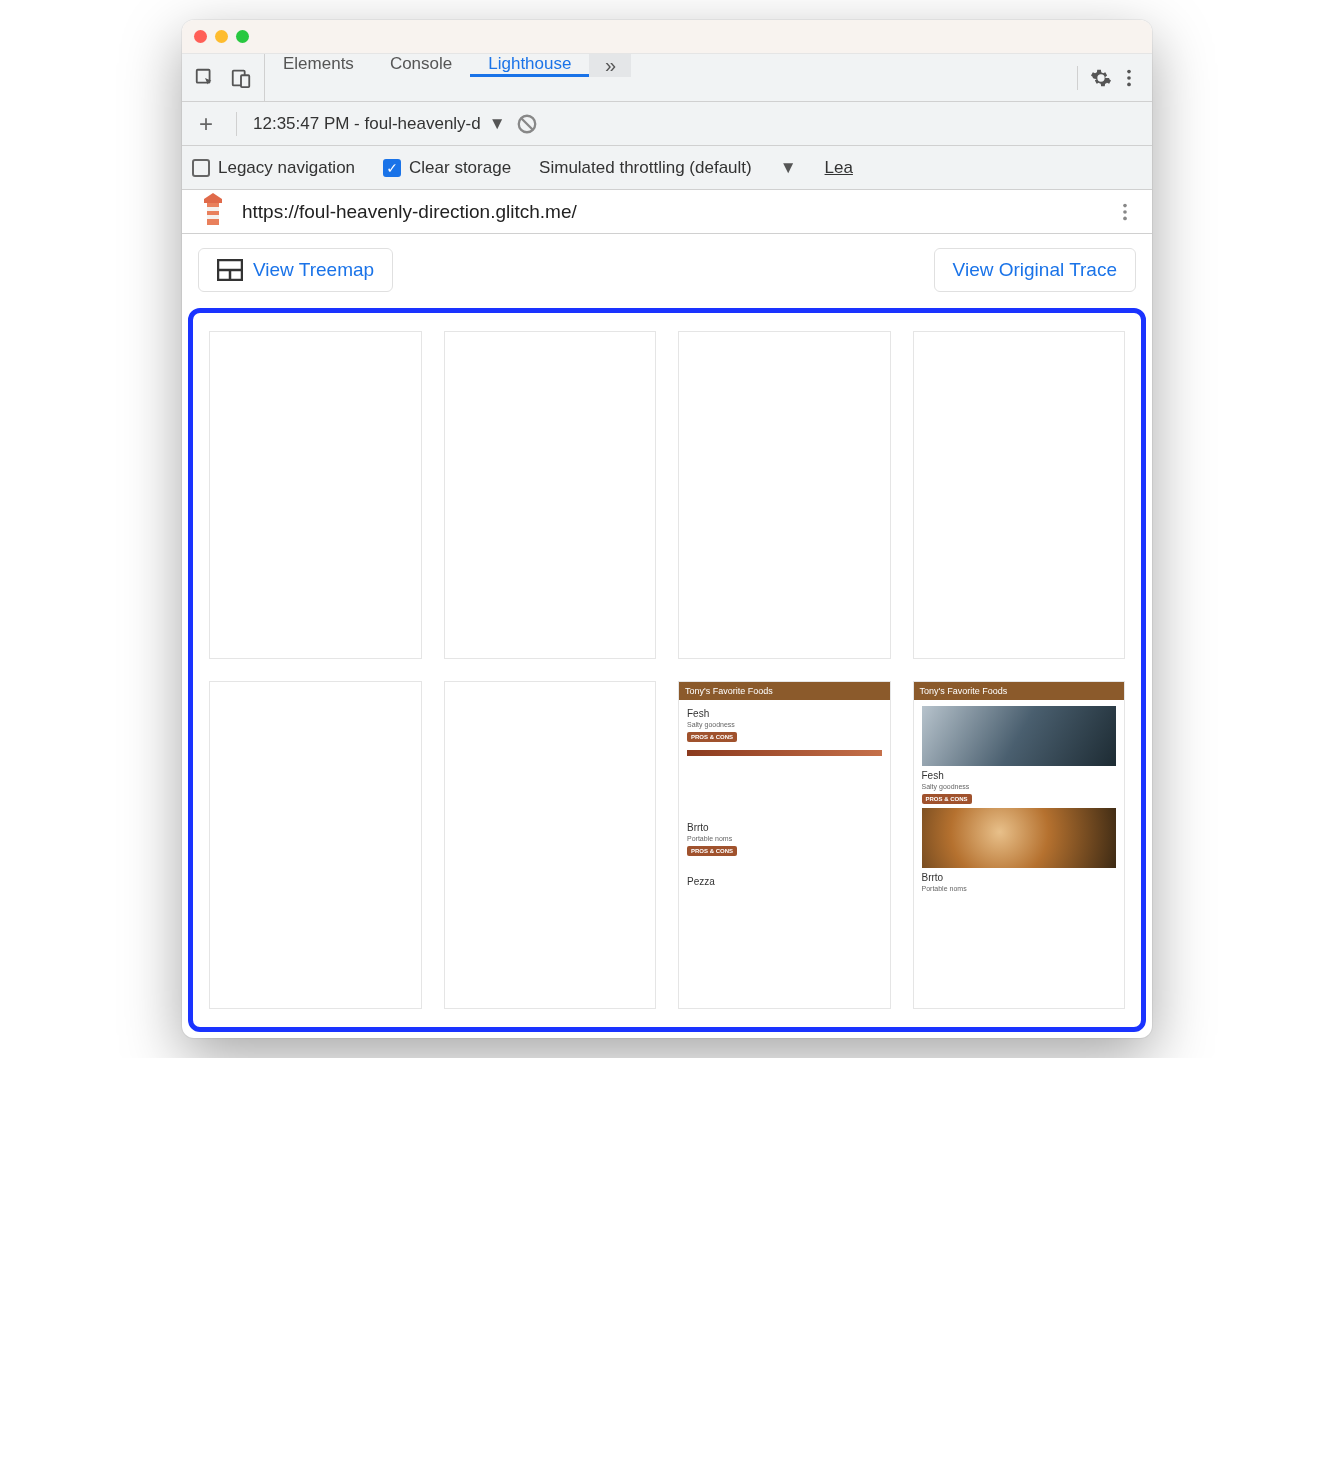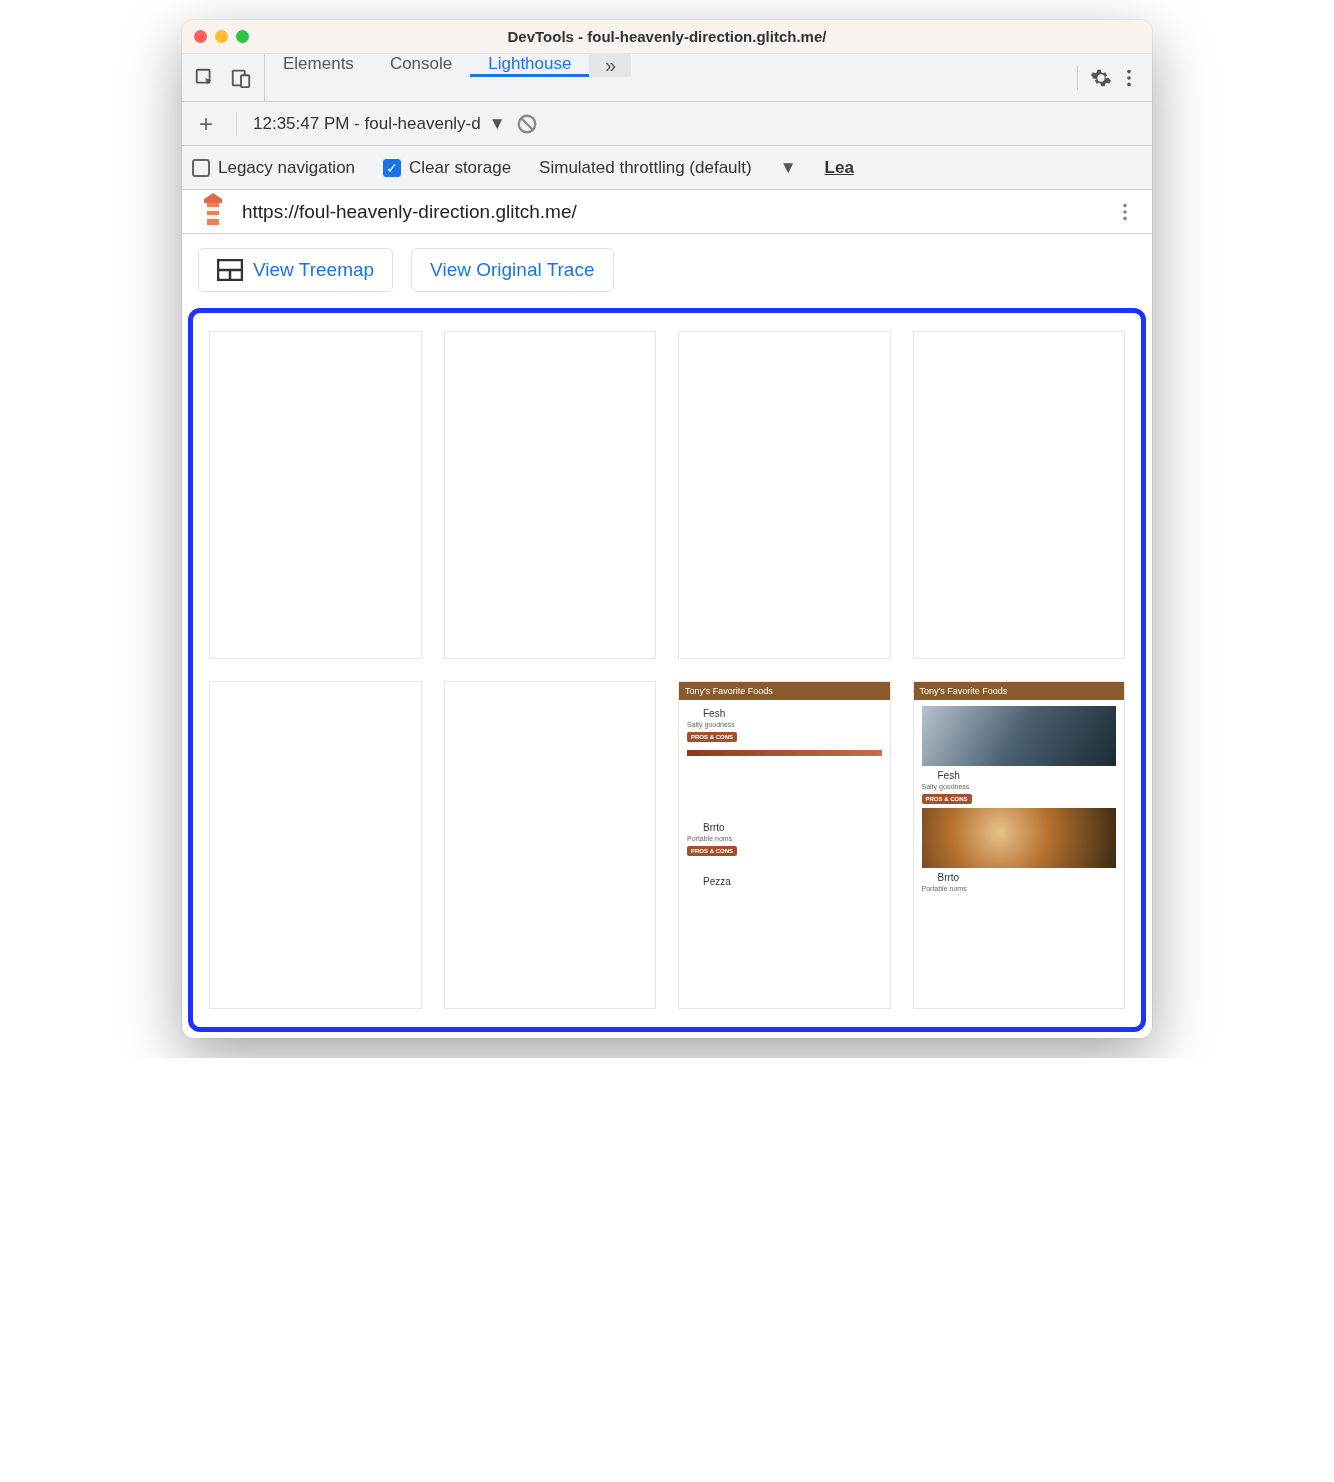--- a/index.html
+++ b/index.html
@@ -84,32 +84,32 @@
     font-size: 17px; color: #333;
     overflow: hidden; white-space: nowrap;
   }
   .chk {
     width: 18px; height: 18px; border: 2px solid #666; border-radius: 3px;
     display: inline-flex; align-items: center; justify-content: center;
     flex-shrink: 0;
   }
   .chk.checked { background: #1a73e8; border-color: #1a73e8; color: #fff; font-size: 14px; }
   .opt { display: flex; align-items: center; gap: 8px; }
-  .opt-link { text-decoration: underline; font-weight: bold; }
+  .opt-link { text-decoration: underline; }
   .urlbar {
     height: 44px; background: #fff;
     display: flex; align-items: center; padding: 0 16px; gap: 14px;
     border-bottom: 1px solid #d0d0d0;
   }
   .lh-icon { flex-shrink: 0; }
   .url-text { font-size: 19px; color: #222; flex: 1; }
   .url-menu { color: #888; }
   .buttonrow {
     background: #fff; padding: 14px 16px 0;
-    display: flex; gap: 18px;
+    display: flex; gap: 18px; justify-content: space-between;
   }
   .pill-btn {
     border: 1px solid #e0e0e0; border-radius: 6px;
     padding: 10px 18px; display: flex; align-items: center; gap: 10px;
     font-size: 19px; color: #1a73e8; cursor: pointer;
     background: #fff;
   }
   .filmstrip-wrap {
     margin: 16px 6px 6px;
     border: 5px solid #1a33ff;
@@ -145,41 +145,40 @@
     width: 100%; height: 60px; background: #ccc;
     margin-bottom: 4px;
     background-size: cover;
   }
   .mini-img.fish {
     background: linear-gradient(120deg,#b7c3cc 0%,#4a5f6f 50%,#1d2b33 100%);
   }
   .mini-img.burrito {
     background: radial-gradient(circle at 40% 40%, #e8c08a 0%, #b5712f 40%, #3d2a14 100%);
   }
-  .mini-title { font-size: 10px; font-weight: 500; margin: 2px 16px; }
+  .mini-title { font-size: 10px; font-weight: 500; margin: 2px 0; }
   .mini-sub { font-size: 7px; color: #666; }
   .mini-btn {
     display: inline-block; background: #a0522d; color: #fff;
     font-size: 6px; font-weight: bold; padding: 2px 4px;
     border-radius: 2px; margin: 4px 0;
   }
   .mini-strip { height: 6px; background: linear-gradient(90deg,#8b3a1e,#c5704a); margin: 4px 0; }
 </style>
 </head>
 <body>
 
 <div class="window">
 
   <div class="titlebar">
     <div class="traffic-lights">
       <div class="tl red"></div>
       <div class="tl yellow"></div>
       <div class="tl green"></div>
     </div>
-    <div class="titlebar-title">DevTools - foul-heavenly-direction.glitch.me/</div>
   </div>
 
   <div class="tabbar">
     <div class="tabbar-left">
       <span class="icon">
         <svg width="22" height="22" viewBox="0 0 24 24" fill="none" stroke="#555" stroke-width="2">
           <rect x="3" y="3" width="14" height="14" rx="1"></rect>
           <path d="M12 12 l7 3 -3 1 -1 3 z" fill="#555" stroke="none"></path>
         </svg>
       </span>

